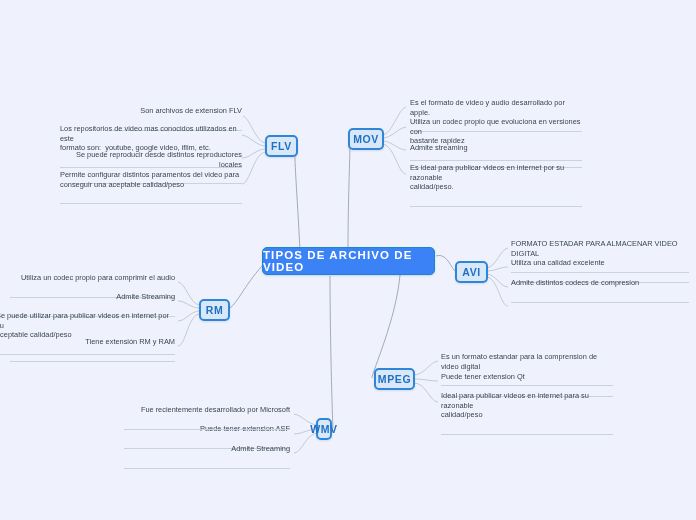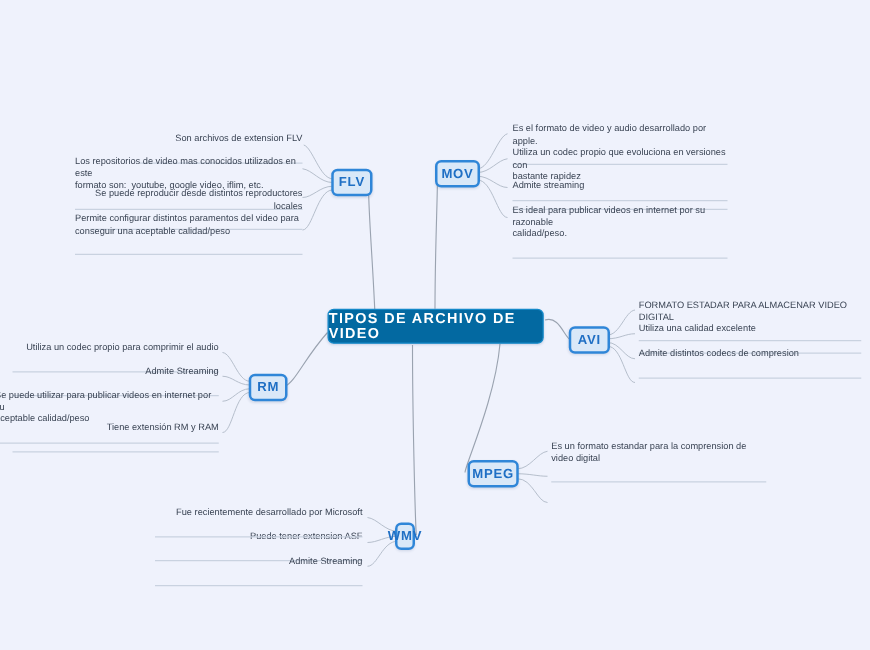--- a/index.html
+++ b/index.html
@@ -32,21 +32,21 @@
   .node {
     position: absolute;
     box-sizing: border-box;
     border-radius: 5px;
     display: flex;
     align-items: center;
     justify-content: center;
     letter-spacing: 0.6px;
   }
   .root-node {
-    background: #0369a1;
+    background: #3b82f6;
     border: 1px solid #1489c9;
     color: #ffffff;
     font-weight: bold;
     font-size: 11.5px;
     letter-spacing: 1.1px;
     box-shadow: 0 1px 2px rgba(40,70,120,0.18);
   }
   .branch-node {
     background: #d9e8f8;
     border: 2px solid #2f86d8;
@@ -150,20 +150,23 @@
     <span>AVI</span>
   </div>
   <div class="leaf right-side" style="left:511px; top:239px; width:178px;">FORMATO ESTADAR PARA ALMACENAR VIDEO DIGITAL</div>
   <div class="leaf right-side" style="left:511px; top:258px; width:178px;">Utiliza una calidad excelente</div>
   <div class="leaf right-side" style="left:511px; top:278px; width:178px;">Admite distintos codecs de compresion</div>
 
   <div class="node branch-node" style="left:374px; top:368px; width:41px; height:22px;">
     <span>MPEG</span>
   </div>
   <div class="leaf right-side" style="left:441px; top:352px; width:172px;">Es un formato estandar para la comprension de video digital</div>
+  <div class="leaf right-side" style="left:441px; top:372px; width:172px;">Puede tener extension Qt</div>
+  <div class="leaf right-side" style="left:441px; top:391px; width:172px;">Ideal para publicar videos en internet para su razonable
+calidad/peso</div>
 
   <div class="node branch-node" style="left:316px; top:418px; width:16px; height:22px;">
     <span>WMV</span>
   </div>
   <div class="leaf left-side" style="left:124px; top:424px; width:166px;">Puede tener extension ASF</div>
   <div class="leaf left-side" style="left:124px; top:405px; width:166px;">Fue recientemente desarrollado por Microsoft</div>
   <div class="leaf left-side" style="left:124px; top:444px; width:166px;">Admite Streaming</div>
 
   <div class="node branch-node" style="left:199px; top:299px; width:31px; height:22px;">
     <span>RM</span>

